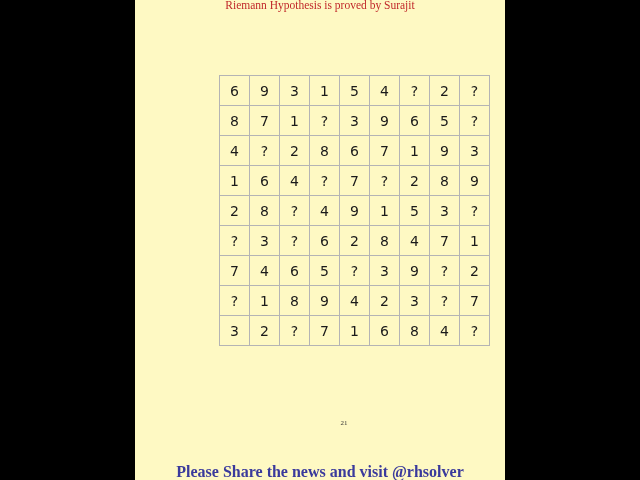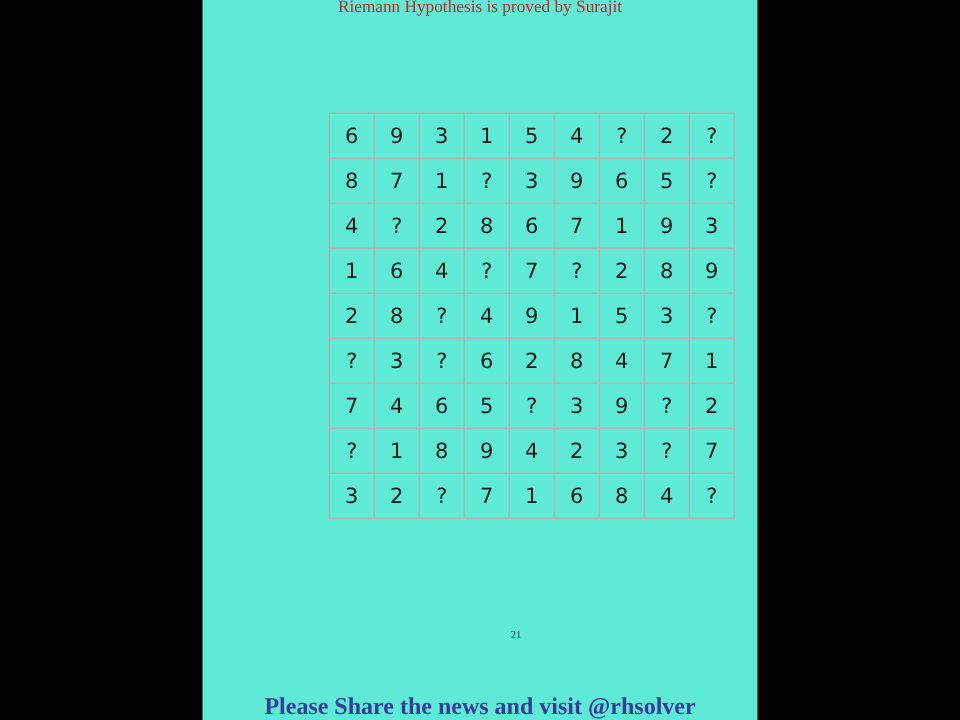--- a/index.html
+++ b/index.html
@@ -9,21 +9,21 @@
       height: 480px;
       background: #000000;
       overflow: hidden;
     }
     .page {
       position: absolute;
       left: 135px;
       top: 0;
       width: 370px;
       height: 480px;
-      background: #5eead4;
+      background: #fef9c3;
     }
     .header-title {
       position: absolute;
       left: 0;
       top: -1px;
       width: 370px;
       text-align: center;
       font-family: "Liberation Serif", serif;
       font-size: 11.5px;
       color: #c0282a;

